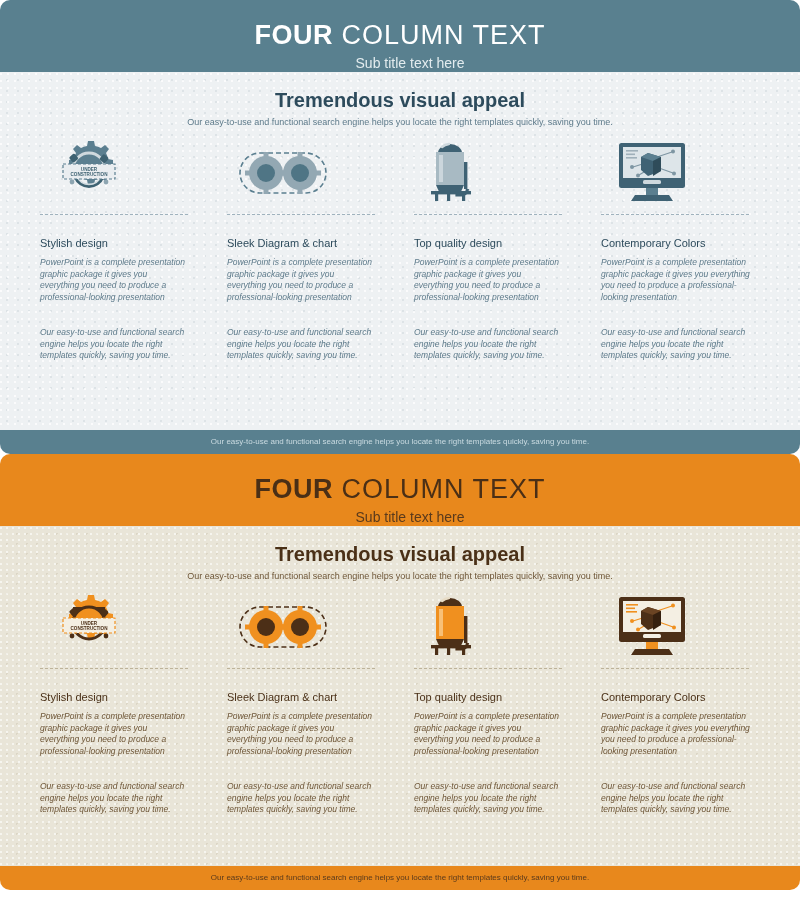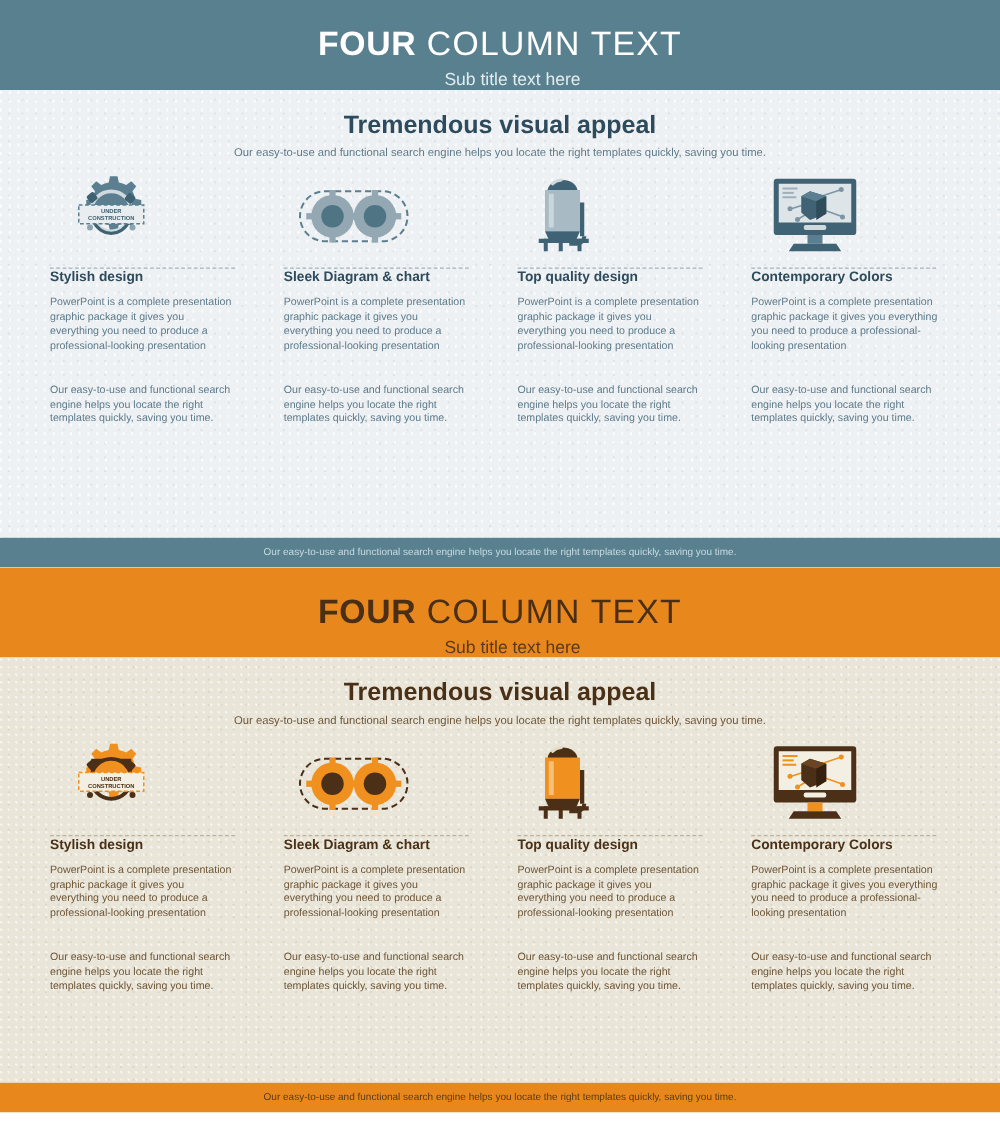--- a/index.html
+++ b/index.html
@@ -2,21 +2,21 @@
 <html><head>
 <meta charset="utf-8">
 <style>
   html,body{margin:0;padding:0;}
   body{
     width:800px;height:900px;
     background:#ffffff;
     font-family:"Liberation Sans", sans-serif;
     overflow:hidden;
   }
-  .slide{position:relative;width:800px;overflow:hidden;}
+  .slide{position:relative;width:800px;overflow:hidden;border-radius:10px;}
 
   
   .band{
     position:relative;
     text-align:center;
     padding:12px 0 14px 0;
   }
   .band.teal{background:#59808f;height:72px;box-sizing:border-box;}
   .band.orange{background:#e8881c;height:72px;box-sizing:border-box;}
   .band-title{
@@ -88,28 +88,29 @@
     height:0;
     border-top:1px dashed;
     margin-top:9px;
     width:148px;
   }
   .light .divider{border-color:#9fb2bd;}
   .cream .divider{border-color:#bdb39a;}
 
   .col-title{
     font-size:11px;
-    font-weight:bold;
+    font-weight:normal;
     line-height:14px;
-    margin-top:0;
+    margin-top:21px;
   }
   .col-body{
     font-size:8.5px;
     line-height:11.5px;
     margin-top:7px;
+    font-style:italic;
   }
   .col-body.second{margin-top:24px;}
   .light .col-title{color:#2d4b5c;}
   .light .col-body{color:#5d7a8a;}
   .cream .col-title{color:#4a3017;}
   .cream .col-body{color:#6d5536;}
 
   
   .footer{
     text-align:center;

